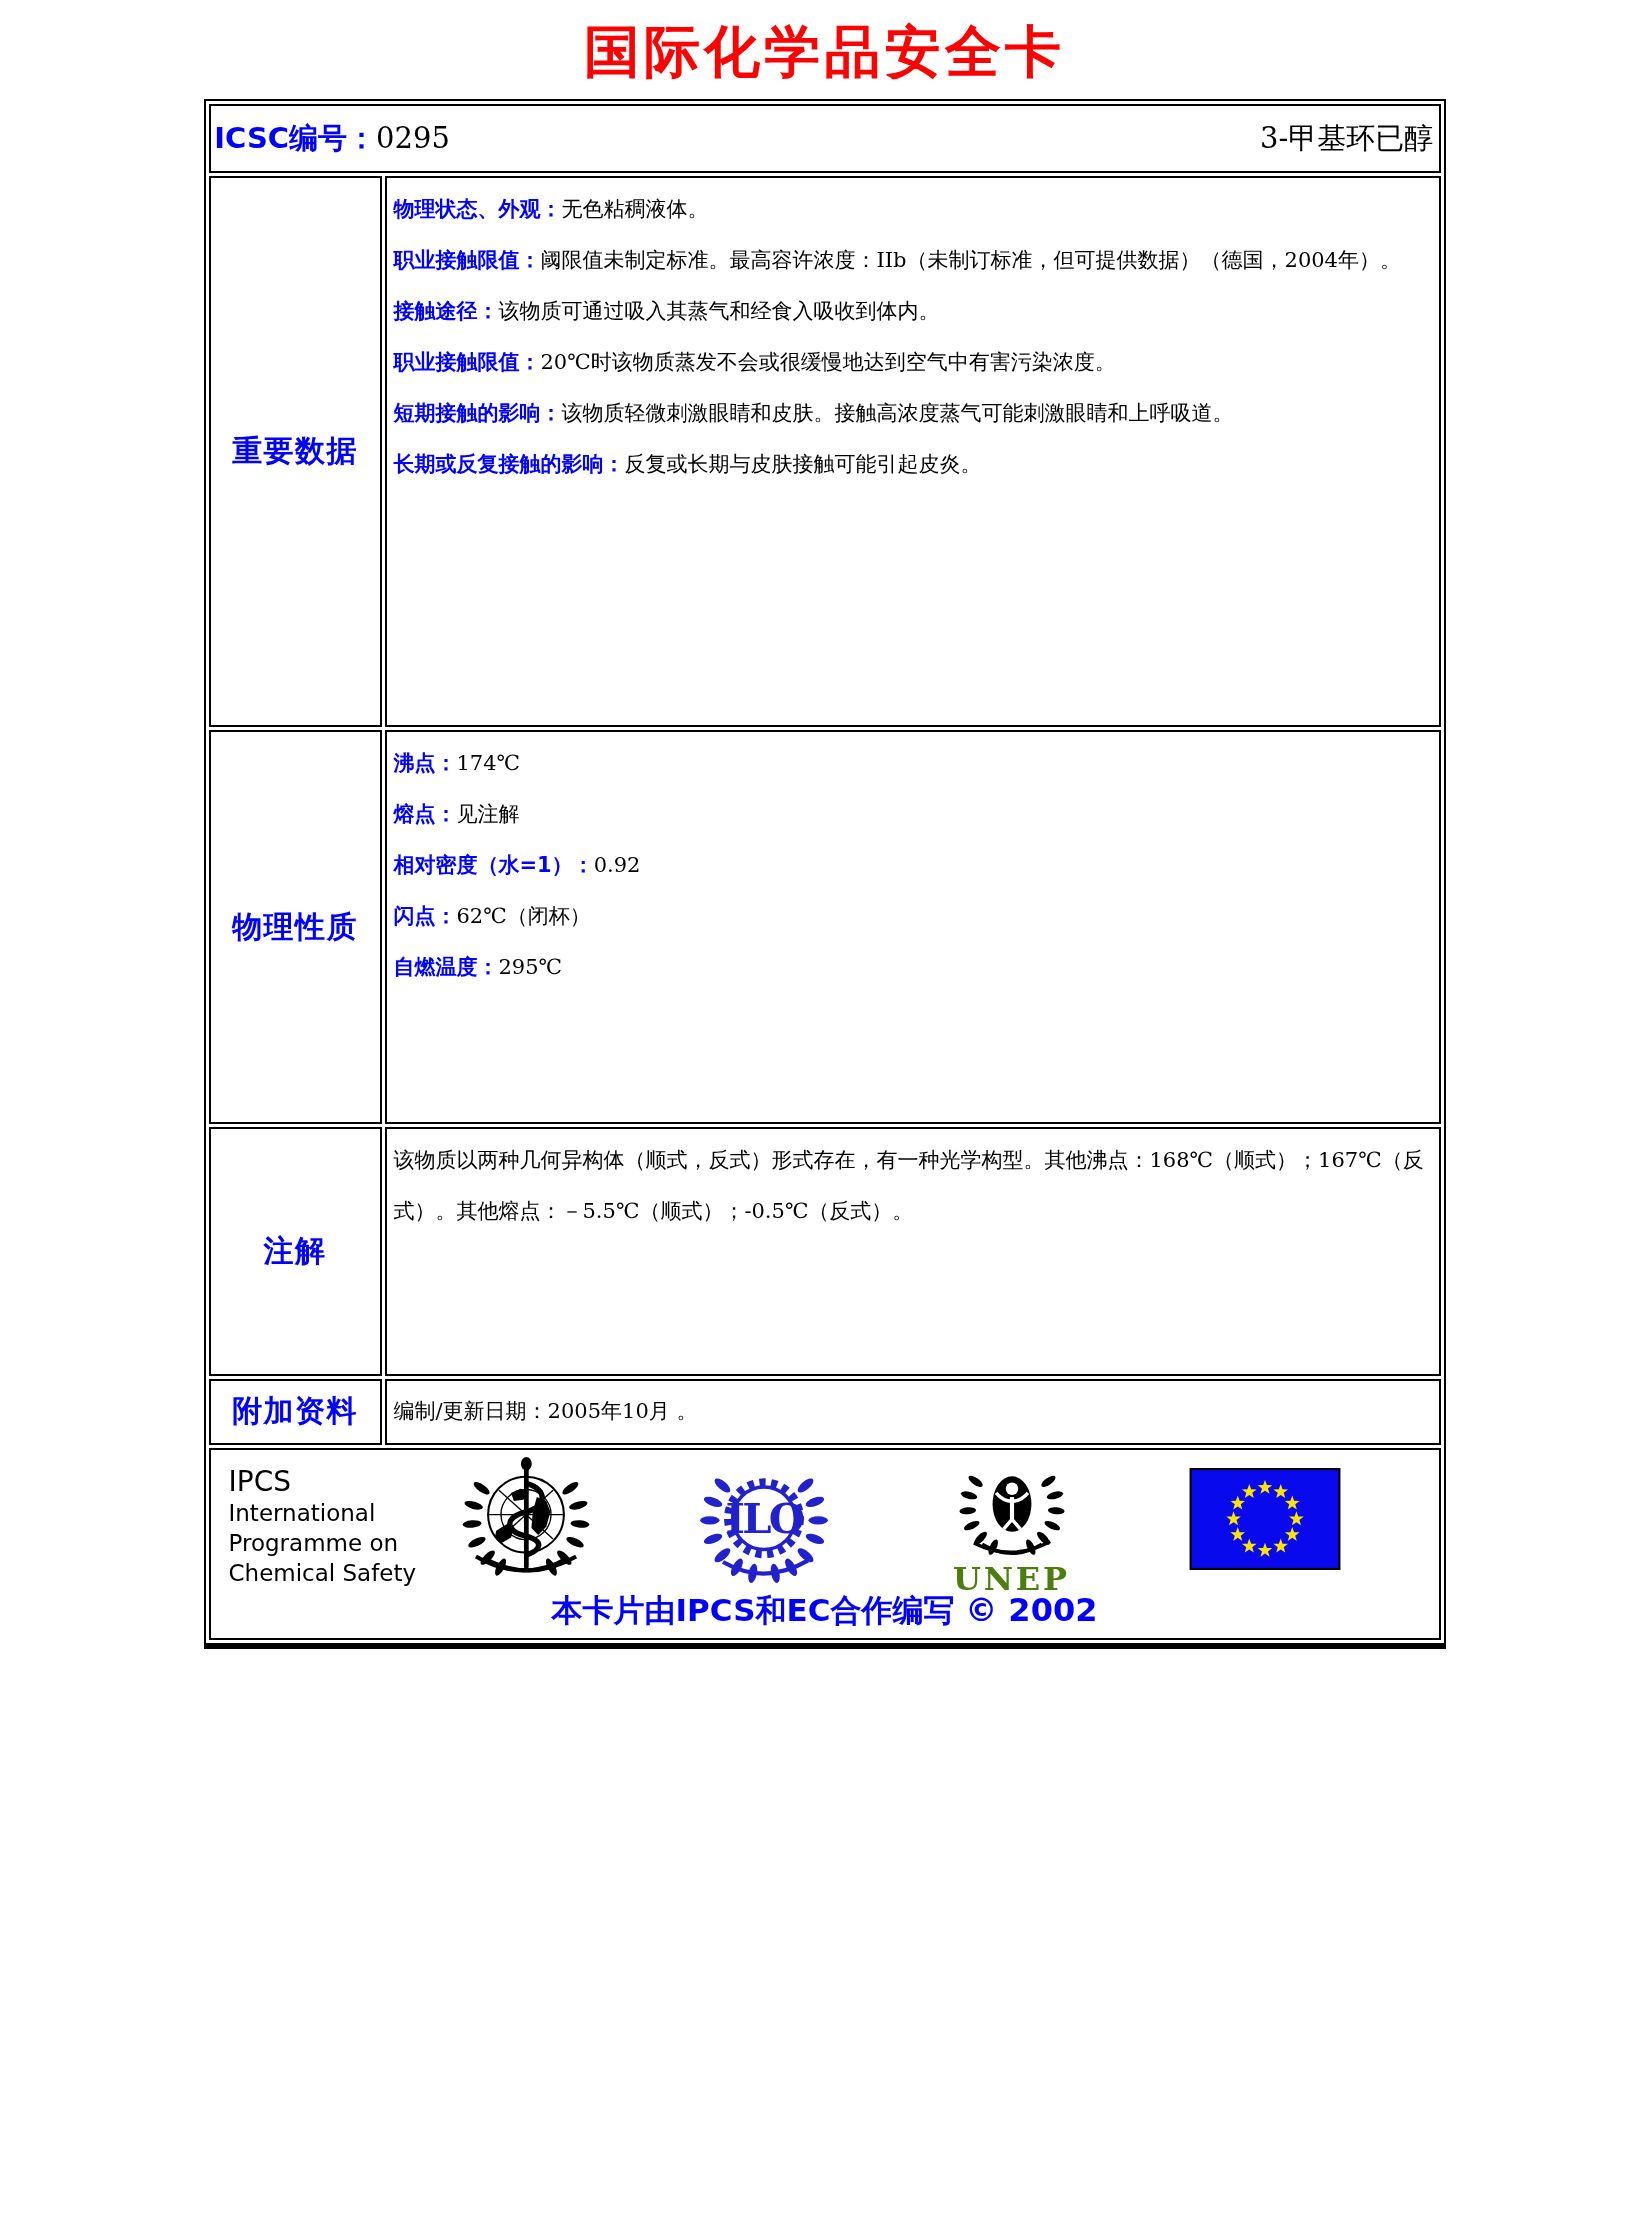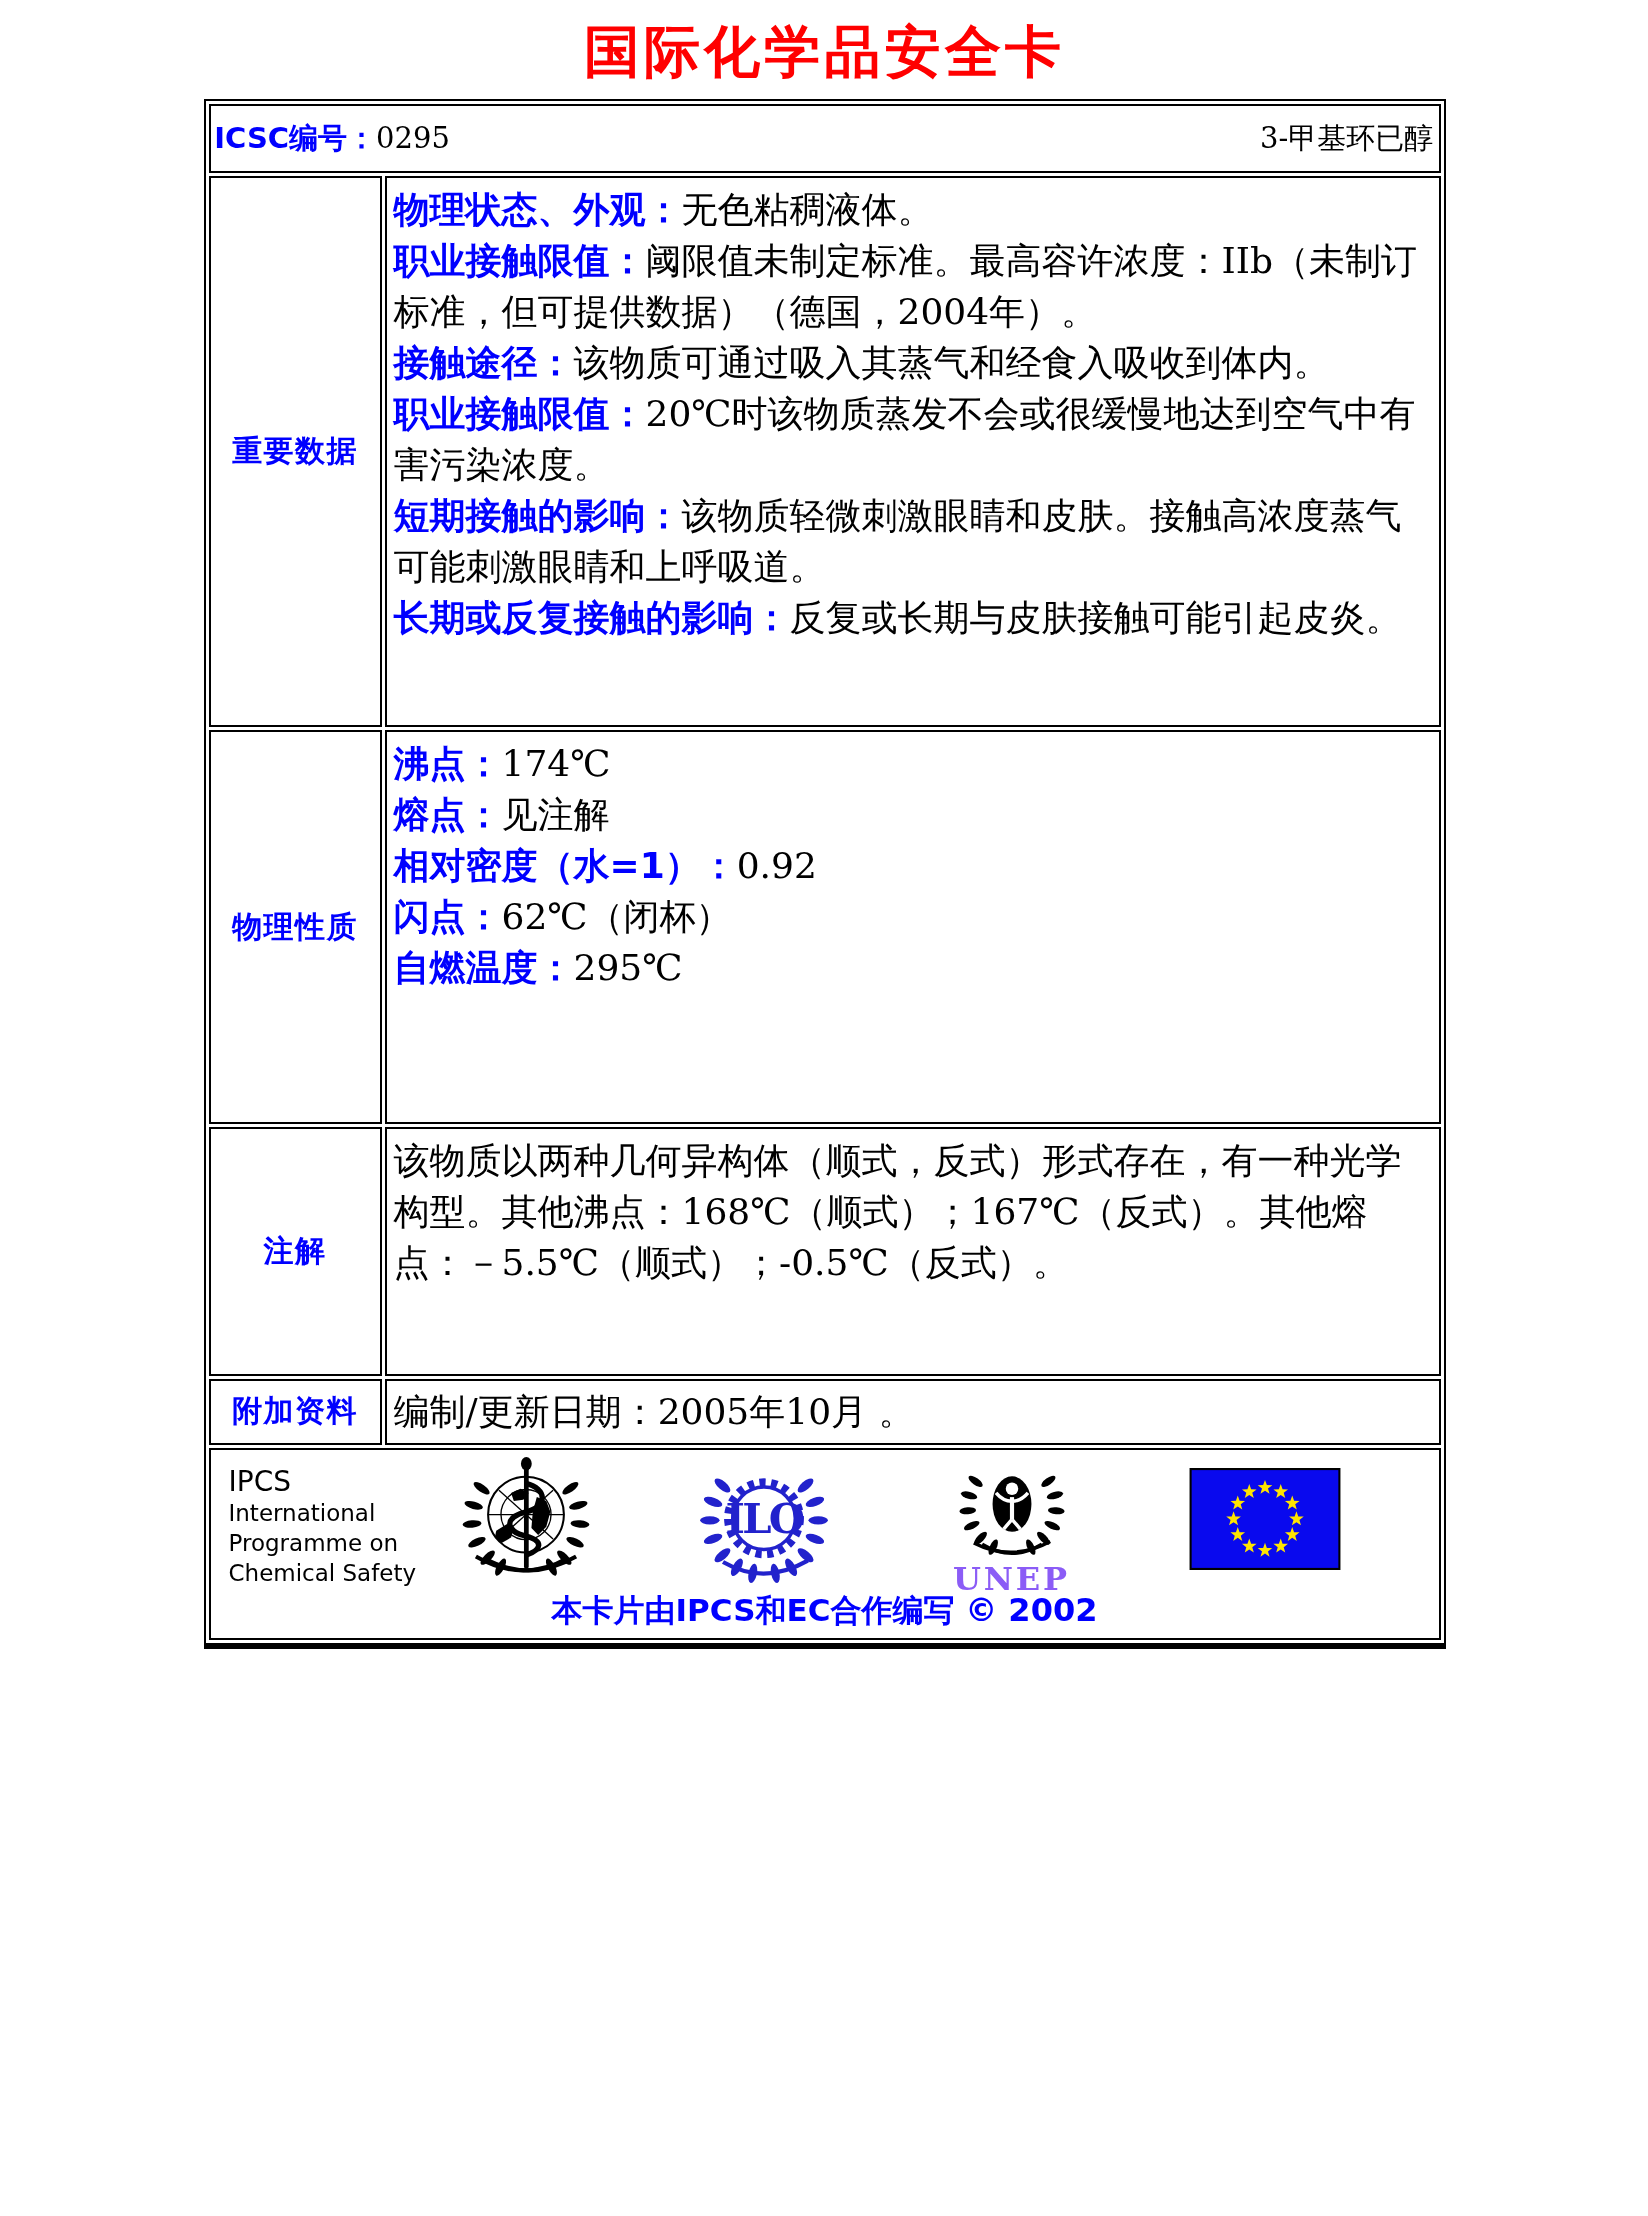--- a/index.html
+++ b/index.html
@@ -33,21 +33,21 @@
   td.label-cell{
     text-align:center;
     color:#0000FF;
     font-weight:bold;
     font-family:"DejaVu Sans","Liberation Sans",sans-serif;
     font-size:30px;
     letter-spacing:1.4px;
   }
   td.content-cell{
     vertical-align:top;
-    font-size:36px;
+    font-size:21px;
     line-height:51px;
     padding:5.6px 9.7px 5.6px 7px;
   }
   .h-r1{height:63px;}
   .h-r2{height:536px;}
   .h-r3{height:379px;}
   .h-r4{height:150px;}
   .h-r5{height:233px;}
   .h-r6{height:49px;}
   .h-r7{height:188px;}
@@ -81,21 +81,21 @@
   }
   .ipcs-title{font-size:28px;font-weight:normal;line-height:33px;}
   .ipcs-line{font-size:23px;line-height:30px;}
   .logo{position:absolute;}
   .who-logo{left:247px;top:5.6px;}
   .ilo-logo{left:487px;top:9.7px;}
   .unep-logo{left:735px;top:8.4px;text-align:center;width:132px;}
   .unep-caption{
     font-family:"DejaVu Serif","Liberation Serif",serif;
     font-weight:bold;font-size:32px;letter-spacing:2.8px;line-height:33px;
-    margin-top:-4.2px;color:#8b5cf6;
+    margin-top:-4.2px;color:#4d7c0f;
   }
   .eu-flag{left:978px;top:18px;}
   .credit-line{
     position:absolute;left:0;right:0;bottom:5.6px;
     text-align:center;
     color:#0000FF;
     font-family:"DejaVu Sans","Liberation Sans",sans-serif;
     font-weight:bold;
     font-size:31px;
   }

